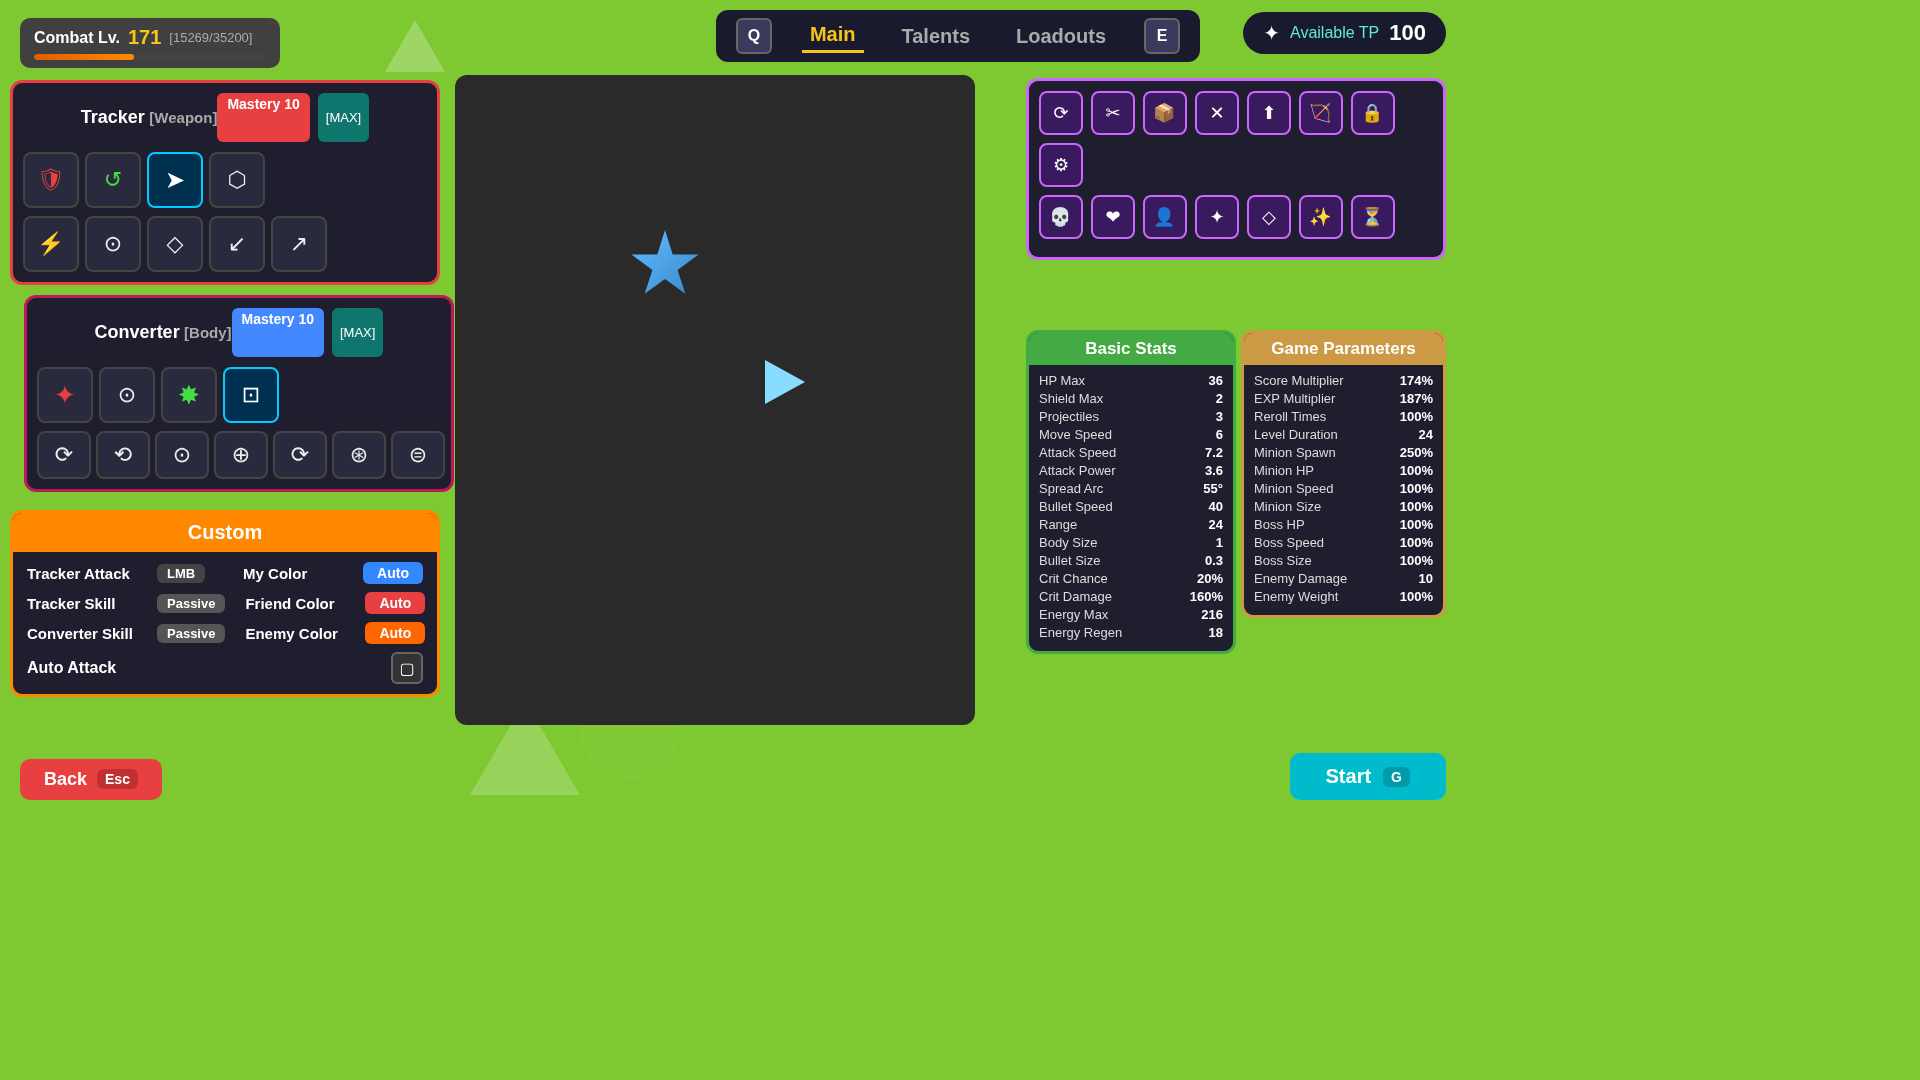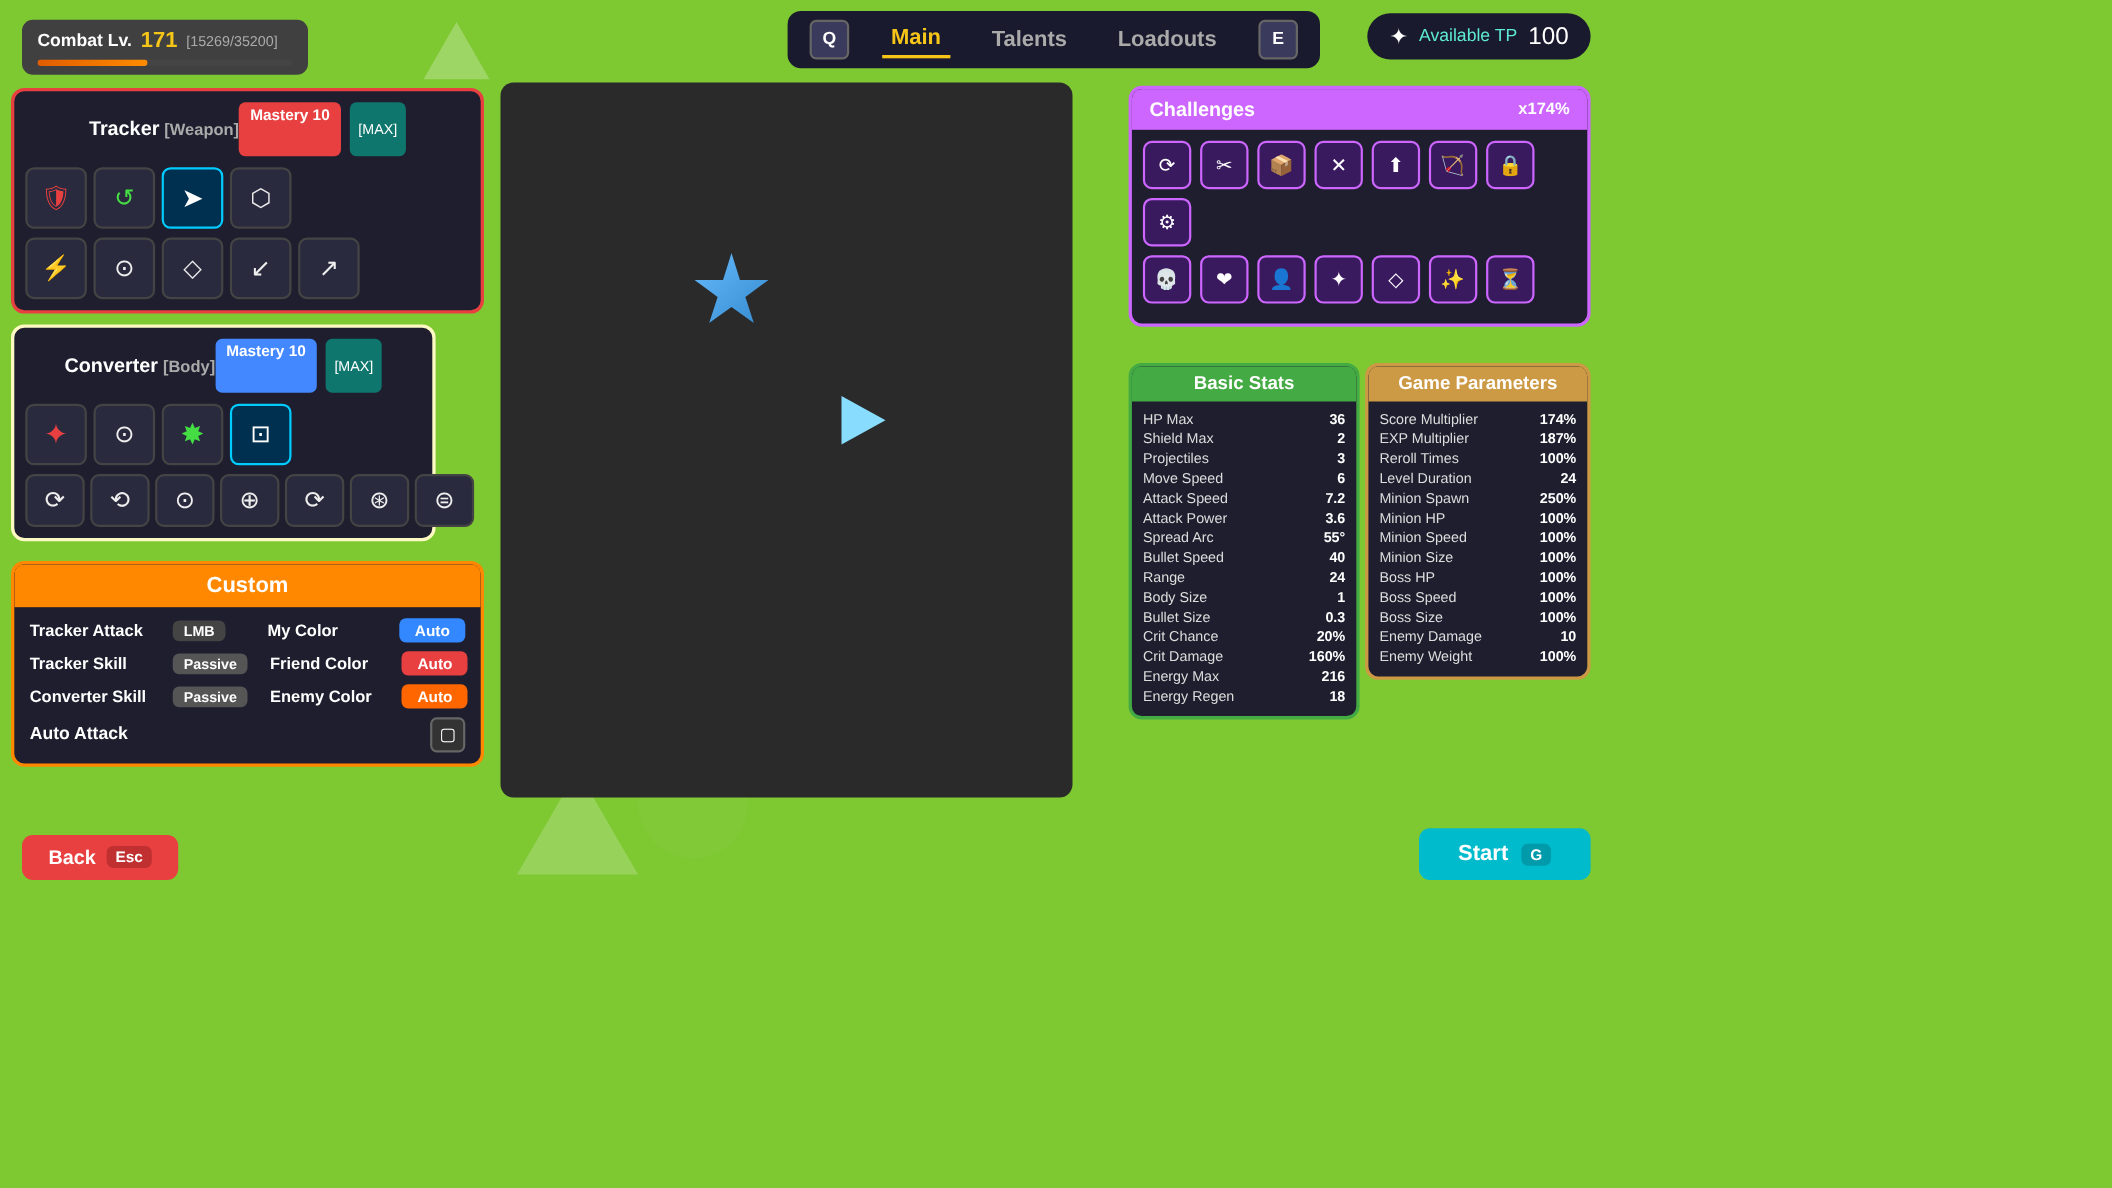--- a/index.html
+++ b/index.html
@@ -71,21 +71,21 @@
       color: #fff;
       font-size: 20px;
     }
     .tp-label {
       color: #5eead4;
       font-size: 16px;
     }
     .tp-value {
       color: #fff;
       font-size: 22px;
-      font-weight: normal;
+      font-weight: bold;
     }
 
     
     .combat-lv {
       position: absolute;
       top: 18px;
       left: 20px;
       background: #404040;
       border-radius: 10px;
       padding: 8px 14px;
@@ -207,25 +207,25 @@
       background: #003050;
     }
     .icon-cell.red-icon { color: #e84040; }
     .icon-cell.green-icon { color: #44dd44; }
     .icon-cell.white-icon { color: #eee; }
 
     
     .converter-panel {
       position: absolute;
       top: 295px;
-      left: 10px;
-      width: 386px;
+      left: 24px;
+      width: 430px;
       background: #1e1e2e;
       border-radius: 12px;
-      border: 3px solid #fef9c3;
+      border: 3px solid #be185d;
       padding: 10px;
     }
 
     
     .custom-panel {
       position: absolute;
       top: 510px;
       left: 10px;
       width: 430px;
       background: #1e1e2e;
@@ -715,24 +715,20 @@
   <span>Back</span>
   <span class="key-esc">Esc</span>
 </button>
 
 <button class="start-btn">
   <span>Start</span>
   <span class="key-g">G</span>
 </button>
 
 <div class="challenges-panel">
-  <div class="challenges-header">
-    <span class="challenges-title">Challenges</span>
-    <span class="challenges-mult">x174%</span>
-  </div>
   <div class="challenges-body">
     <div class="challenge-icons-row">
       <div class="challenge-icon active">⟳</div>
       <div class="challenge-icon active">✂</div>
       <div class="challenge-icon active">📦</div>
       <div class="challenge-icon active">✕</div>
       <div class="challenge-icon active">⬆</div>
       <div class="challenge-icon active">🏹</div>
       <div class="challenge-icon active">🔒</div>
       <div class="challenge-icon active">⚙</div>

